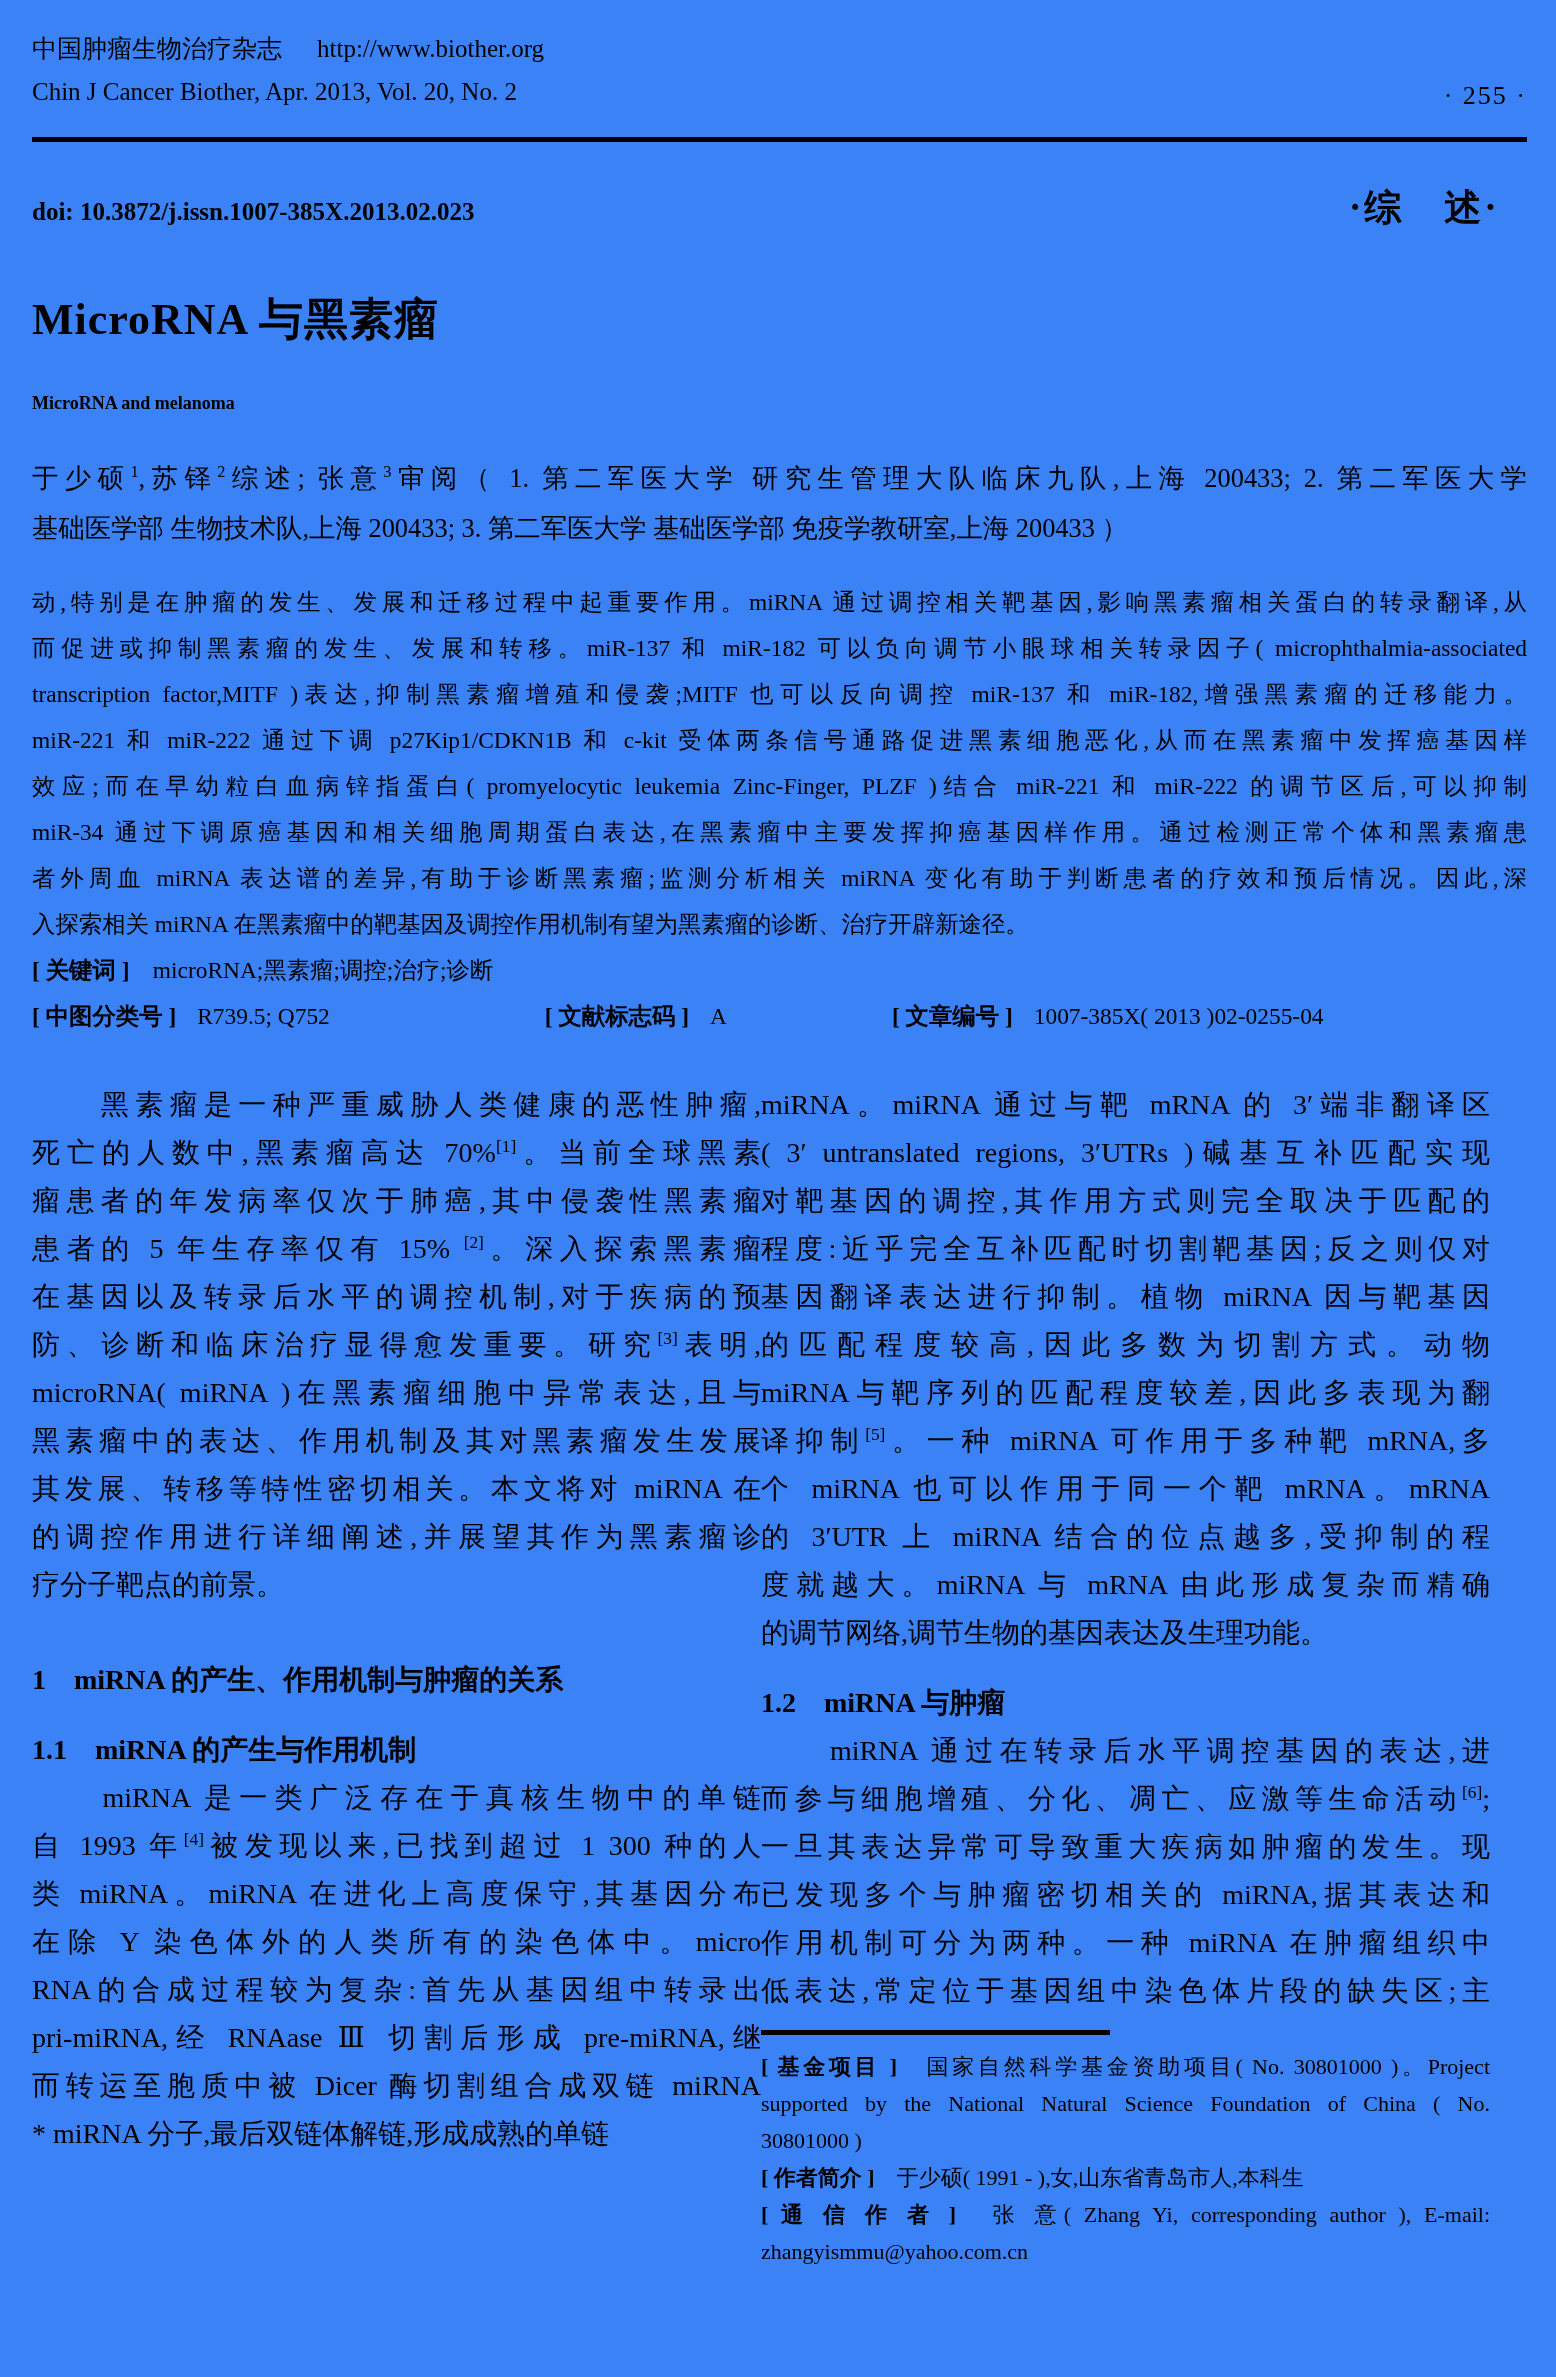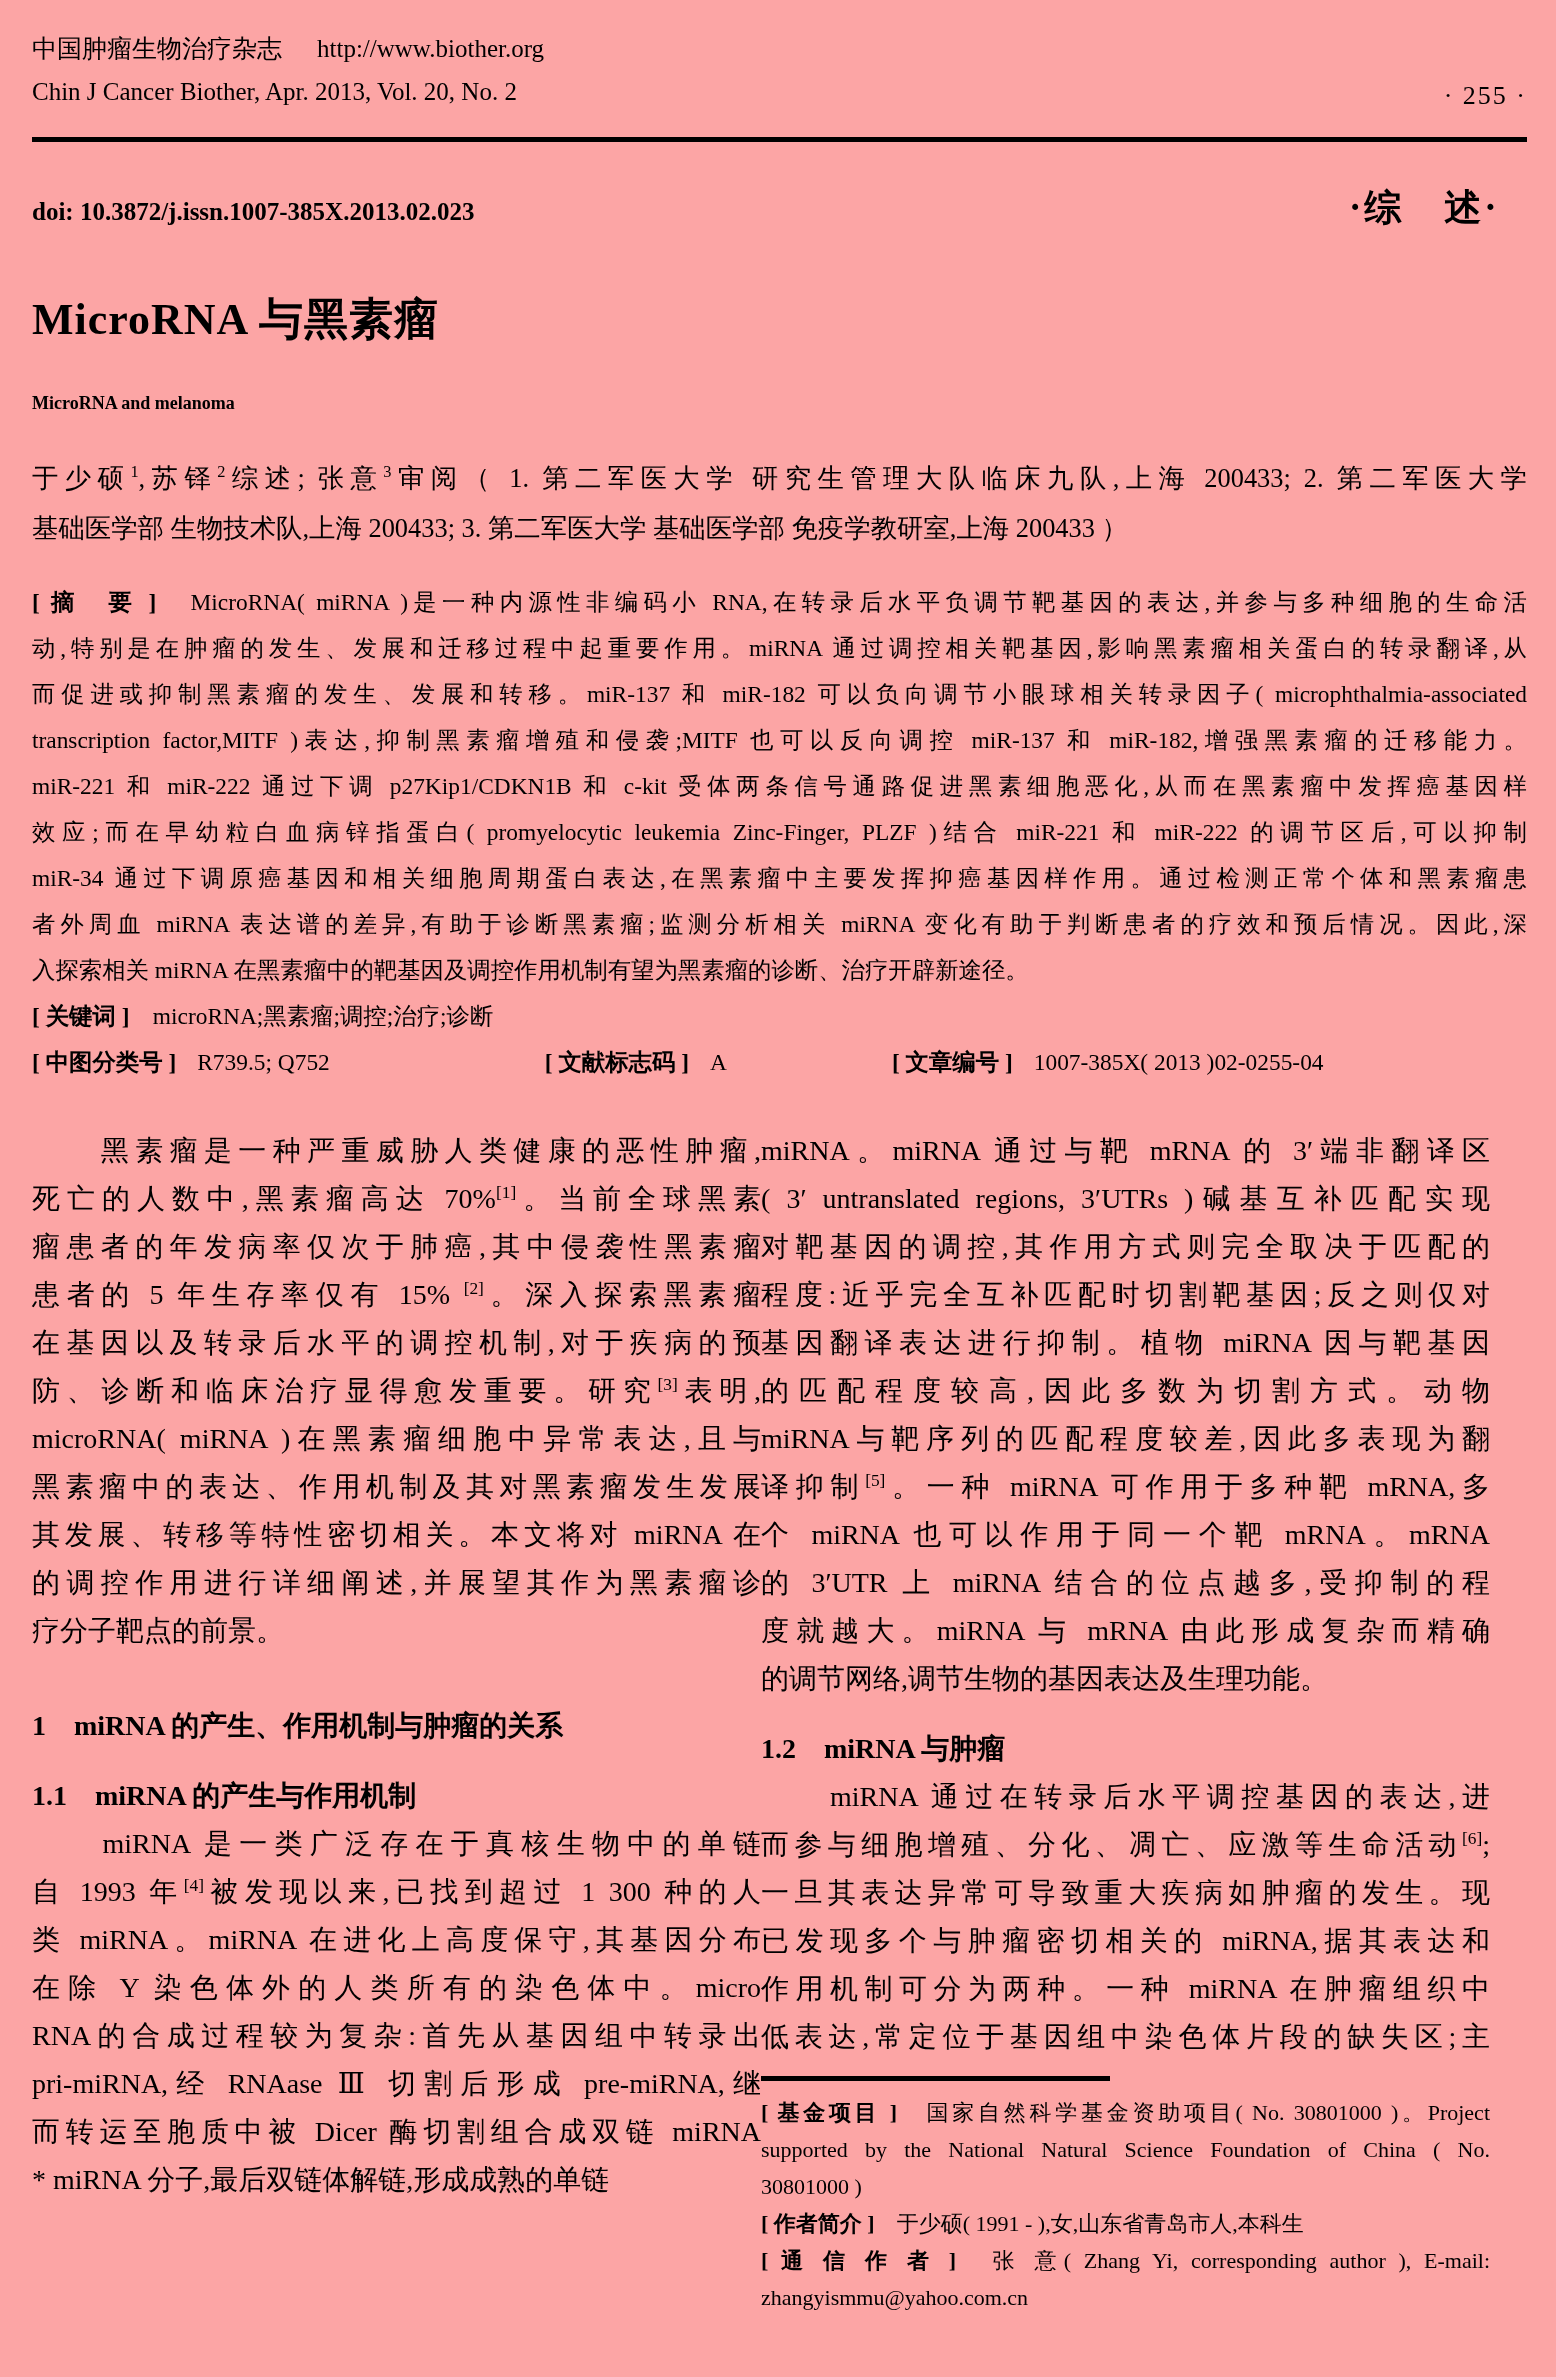--- a/index.html
+++ b/index.html
@@ -1,19 +1,19 @@
 <!DOCTYPE html>
 <html style="font-size:8px"><head>
 <meta charset="utf-8">
 <style>
   html,body{margin:0;padding:0;background:#888;}
   .page{
     position:relative;
     width:1557px;height:2377px;
-    background:#fca5a5;color:#000;
+    background:#3b82f6;color:#000;
     box-sizing:border-box;
     padding:27.4px 30px 0 32px;
     overflow:hidden;
     font-family:"Liberation Serif","DejaVu Serif",serif;
   }
   
   .header-row{display:flex;justify-content:space-between;align-items:flex-end;}
   .hleft{font-size:25px;line-height:43px;}
   .hurl{margin-left:35px;}
   .pageno{font-size:26px;padding-bottom:2px;letter-spacing:2px;}
@@ -71,21 +71,20 @@
 
   <div class="title">MicroRNA 与黑素瘤</div>
   <div class="title-en">MicroRNA and melanoma</div>
 
   <div class="authors">
       <div class="line">于少硕<sup>1</sup>,苏铎<sup>2</sup>综述; 张意<sup>3</sup>审阅（ 1. 第二军医大学 研究生管理大队临床九队,上海 200433; 2. 第二军医大学</div>
       <div class="line end">基础医学部 生物技术队,上海 200433; 3. 第二军医大学 基础医学部 免疫学教研室,上海 200433 ）</div>
     </div>
 
   <div class="abstract">
-      <div class="line"><b>[ 摘　要 ]</b>　MicroRNA( miRNA )是一种内源性非编码小 RNA,在转录后水平负调节靶基因的表达,并参与多种细胞的生命活</div>
       <div class="line">动,特别是在肿瘤的发生、发展和迁移过程中起重要作用。miRNA 通过调控相关靶基因,影响黑素瘤相关蛋白的转录翻译,从</div>
       <div class="line">而促进或抑制黑素瘤的发生、发展和转移。miR-137 和 miR-182 可以负向调节小眼球相关转录因子( microphthalmia-associated</div>
       <div class="line">transcription factor,MITF )表达,抑制黑素瘤增殖和侵袭;MITF 也可以反向调控 miR-137 和 miR-182,增强黑素瘤的迁移能力。</div>
       <div class="line">miR-221 和 miR-222 通过下调 p27Kip1/CDKN1B 和 c-kit 受体两条信号通路促进黑素细胞恶化,从而在黑素瘤中发挥癌基因样</div>
       <div class="line">效应;而在早幼粒白血病锌指蛋白( promyelocytic leukemia Zinc-Finger, PLZF )结合 miR-221 和 miR-222 的调节区后,可以抑制</div>
       <div class="line">miR-34 通过下调原癌基因和相关细胞周期蛋白表达,在黑素瘤中主要发挥抑癌基因样作用。通过检测正常个体和黑素瘤患</div>
       <div class="line">者外周血 miRNA 表达谱的差异,有助于诊断黑素瘤;监测分析相关 miRNA 变化有助于判断患者的疗效和预后情况。因此,深</div>
       <div class="line end">入探索相关 miRNA 在黑素瘤中的靶基因及调控作用机制有望为黑素瘤的诊断、治疗开辟新途径。</div>
     </div>
 

